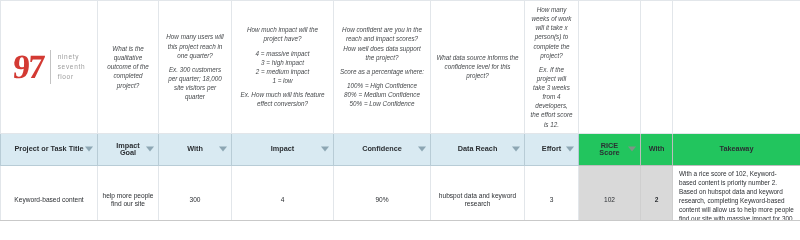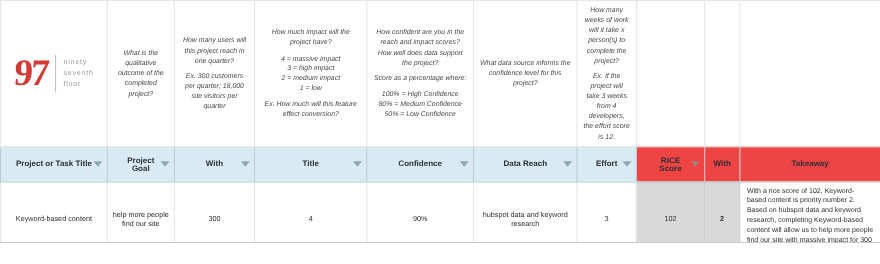--- a/index.html
+++ b/index.html
@@ -68,21 +68,21 @@
   td.thick-right { border-right: 2px solid #3c4043; }
 
   
   tr.head td {
     height: 32px;
     background: #d9eaf2;
     border: 1px solid #b8ccd6;
     border-top: 1px solid #9fb6c2;
   }
   tr.head td.gray-head {
-    background: #ef4444;
+    background: #22c55e;
     border: 1px solid #bdbdbd;
   }
   .head-inner {
     display: flex; align-items: center; justify-content: center;
     position: relative; height: 100%;
     padding: 0 12px;
   }
   .head-label {
     font-size: 7.3px;
     font-weight: bold;
@@ -211,33 +211,33 @@
 
     <tr class="head">
       <td>
         <div class="head-inner">
           <span class="head-label">Project or Task Title</span>
           <span class="filter-icon"></span>
         </div>
       </td>
       <td>
         <div class="head-inner">
-          <span class="head-label">Project Goal</span>
+          <span class="head-label">Impact Goal</span>
           <span class="filter-icon"></span>
         </div>
       </td>
       <td>
         <div class="head-inner">
           <span class="head-label">With</span>
           <span class="filter-icon"></span>
         </div>
       </td>
       <td>
         <div class="head-inner">
-          <span class="head-label">Title</span>
+          <span class="head-label">Impact</span>
           <span class="filter-icon"></span>
         </div>
       </td>
       <td>
         <div class="head-inner">
           <span class="head-label">Confidence</span>
           <span class="filter-icon"></span>
         </div>
       </td>
       <td>

